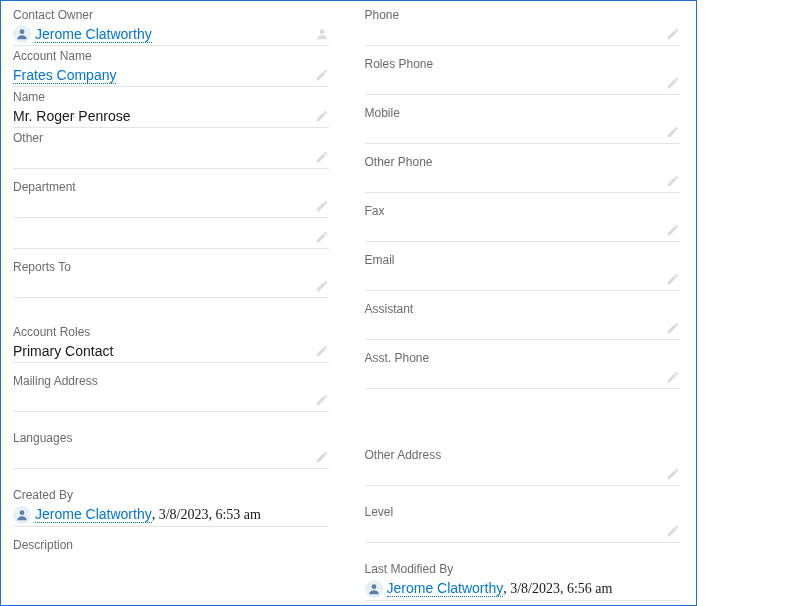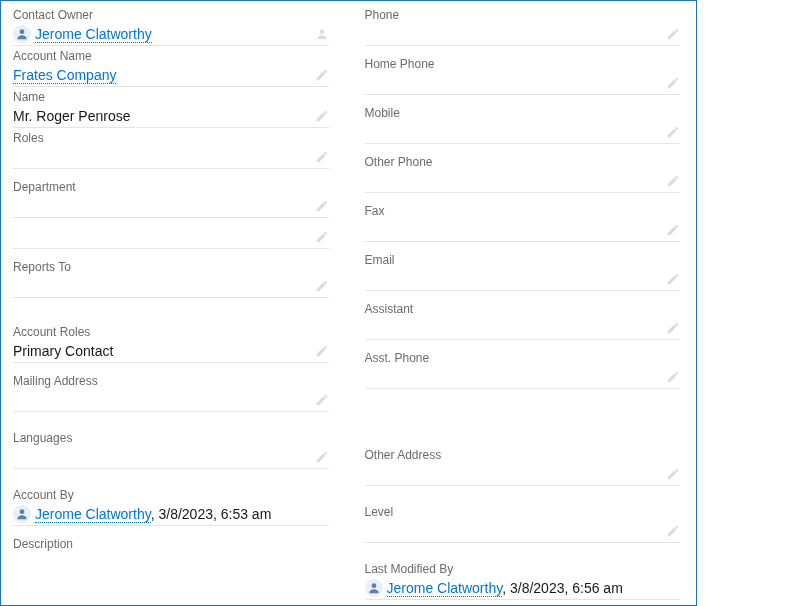--- a/index.html
+++ b/index.html
@@ -75,20 +75,21 @@
   .avatar svg { width: 14px; height: 14px; fill: #5b7fa6; }
   .person-icon {
     width: 14px; height: 14px;
     position: absolute; right: 0; bottom: 4px;
     opacity: 0.35;
   }
   .person-icon svg { width: 14px; height:14px; fill: #9a9a9a; }
   .meta-text {
     font-size: 14px;
     color: #181818;
+    font-family: Liberation Serif, serif;
   }
   .gap { height: 8px; }
   .gap-lg { height: 16px; }
 </style>
 </head>
 <body>
 
 <div class="panel">
   <div class="cols">
 
@@ -127,21 +128,21 @@
         <span class="label">Name</span>
         <div class="value-row">
           <span class="value">Mr. Roger Penrose</span>
           <span class="pencil"><svg viewBox="0 0 24 24">
                 <path d="M3 17.25V21h3.75L17.81 9.94l-3.75-3.75L3 17.25zM20.71 7.04a1 1 0 0 0 0-1.41l-2.34-2.34a1 1 0 0 0-1.41 0l-1.83 1.83 3.75 3.75 1.83-1.83z"></path>
               </svg></span>
         </div>
       </div>
 
       <div class="field">
-        <span class="label">Roles</span>
+        <span class="label">Other</span>
         <div class="value-row">
           <span class="value empty"></span>
           <span class="pencil"><svg viewBox="0 0 24 24">
                 <path d="M3 17.25V21h3.75L17.81 9.94l-3.75-3.75L3 17.25zM20.71 7.04a1 1 0 0 0 0-1.41l-2.34-2.34a1 1 0 0 0-1.41 0l-1.83 1.83 3.75 3.75 1.83-1.83z"></path>
               </svg></span>
         </div>
       </div>
 
       <div class="gap"></div>
 
@@ -213,21 +214,21 @@
           <span class="value empty"></span>
           <span class="pencil"><svg viewBox="0 0 24 24">
                 <path d="M3 17.25V21h3.75L17.81 9.94l-3.75-3.75L3 17.25zM20.71 7.04a1 1 0 0 0 0-1.41l-2.34-2.34a1 1 0 0 0-1.41 0l-1.83 1.83 3.75 3.75 1.83-1.83z"></path>
               </svg></span>
         </div>
       </div>
 
       <div class="gap-lg"></div>
 
       <div class="field">
-        <span class="label">Account By</span>
+        <span class="label">Created By</span>
         <div class="value-row">
           <span class="avatar">
             <svg viewBox="0 0 24 24">
                 <circle cx="12" cy="8" r="4"></circle>
                 <path d="M4 20c0-4 4-6 8-6s8 2 8 6v1H4z"></path>
               </svg>
           </span>
           <span class="value">
             <span class="link">Jerome Clatworthy</span><span class="meta-text">, 3/8/2023, 6:53 am</span>
           </span>
@@ -251,21 +252,21 @@
           <span class="value empty"></span>
           <span class="pencil"><svg viewBox="0 0 24 24">
                 <path d="M3 17.25V21h3.75L17.81 9.94l-3.75-3.75L3 17.25zM20.71 7.04a1 1 0 0 0 0-1.41l-2.34-2.34a1 1 0 0 0-1.41 0l-1.83 1.83 3.75 3.75 1.83-1.83z"></path>
               </svg></span>
         </div>
       </div>
 
       <div class="gap"></div>
 
       <div class="field">
-        <span class="label">Home Phone</span>
+        <span class="label">Roles Phone</span>
         <div class="value-row">
           <span class="value empty"></span>
           <span class="pencil"><svg viewBox="0 0 24 24">
                 <path d="M3 17.25V21h3.75L17.81 9.94l-3.75-3.75L3 17.25zM20.71 7.04a1 1 0 0 0 0-1.41l-2.34-2.34a1 1 0 0 0-1.41 0l-1.83 1.83 3.75 3.75 1.83-1.83z"></path>
               </svg></span>
         </div>
       </div>
 
       <div class="gap"></div>
 

